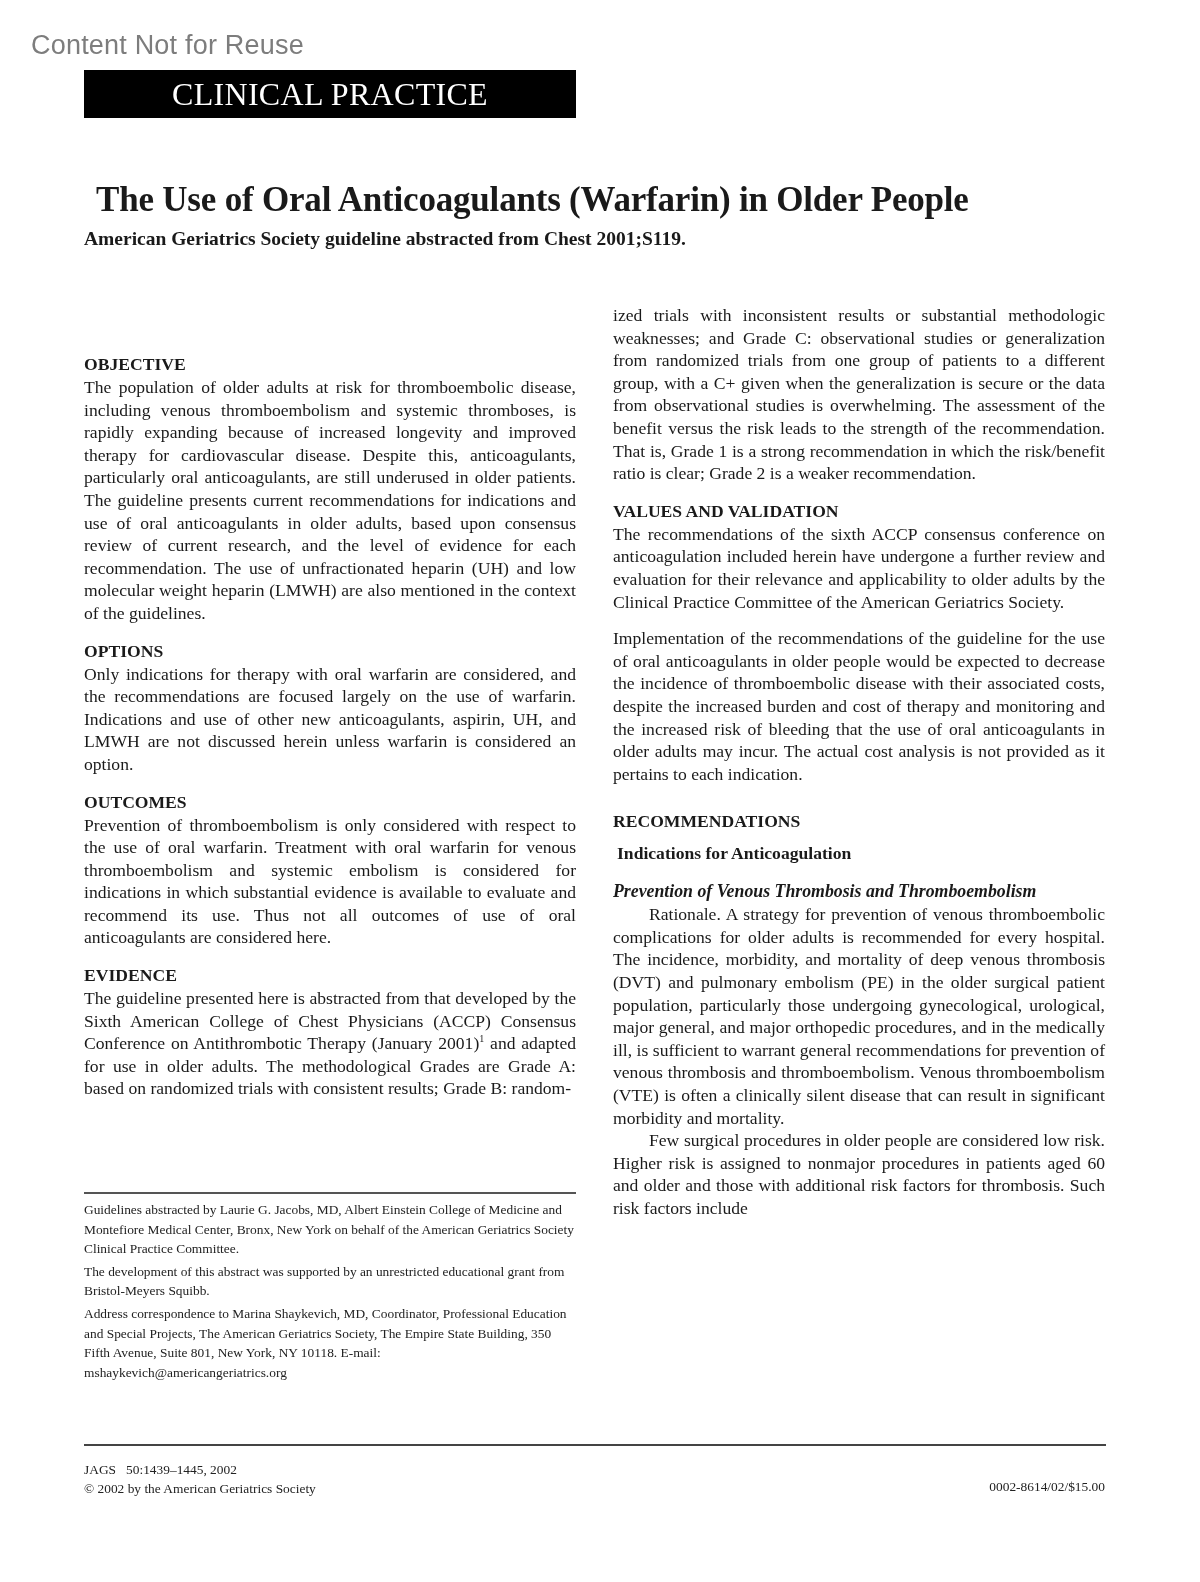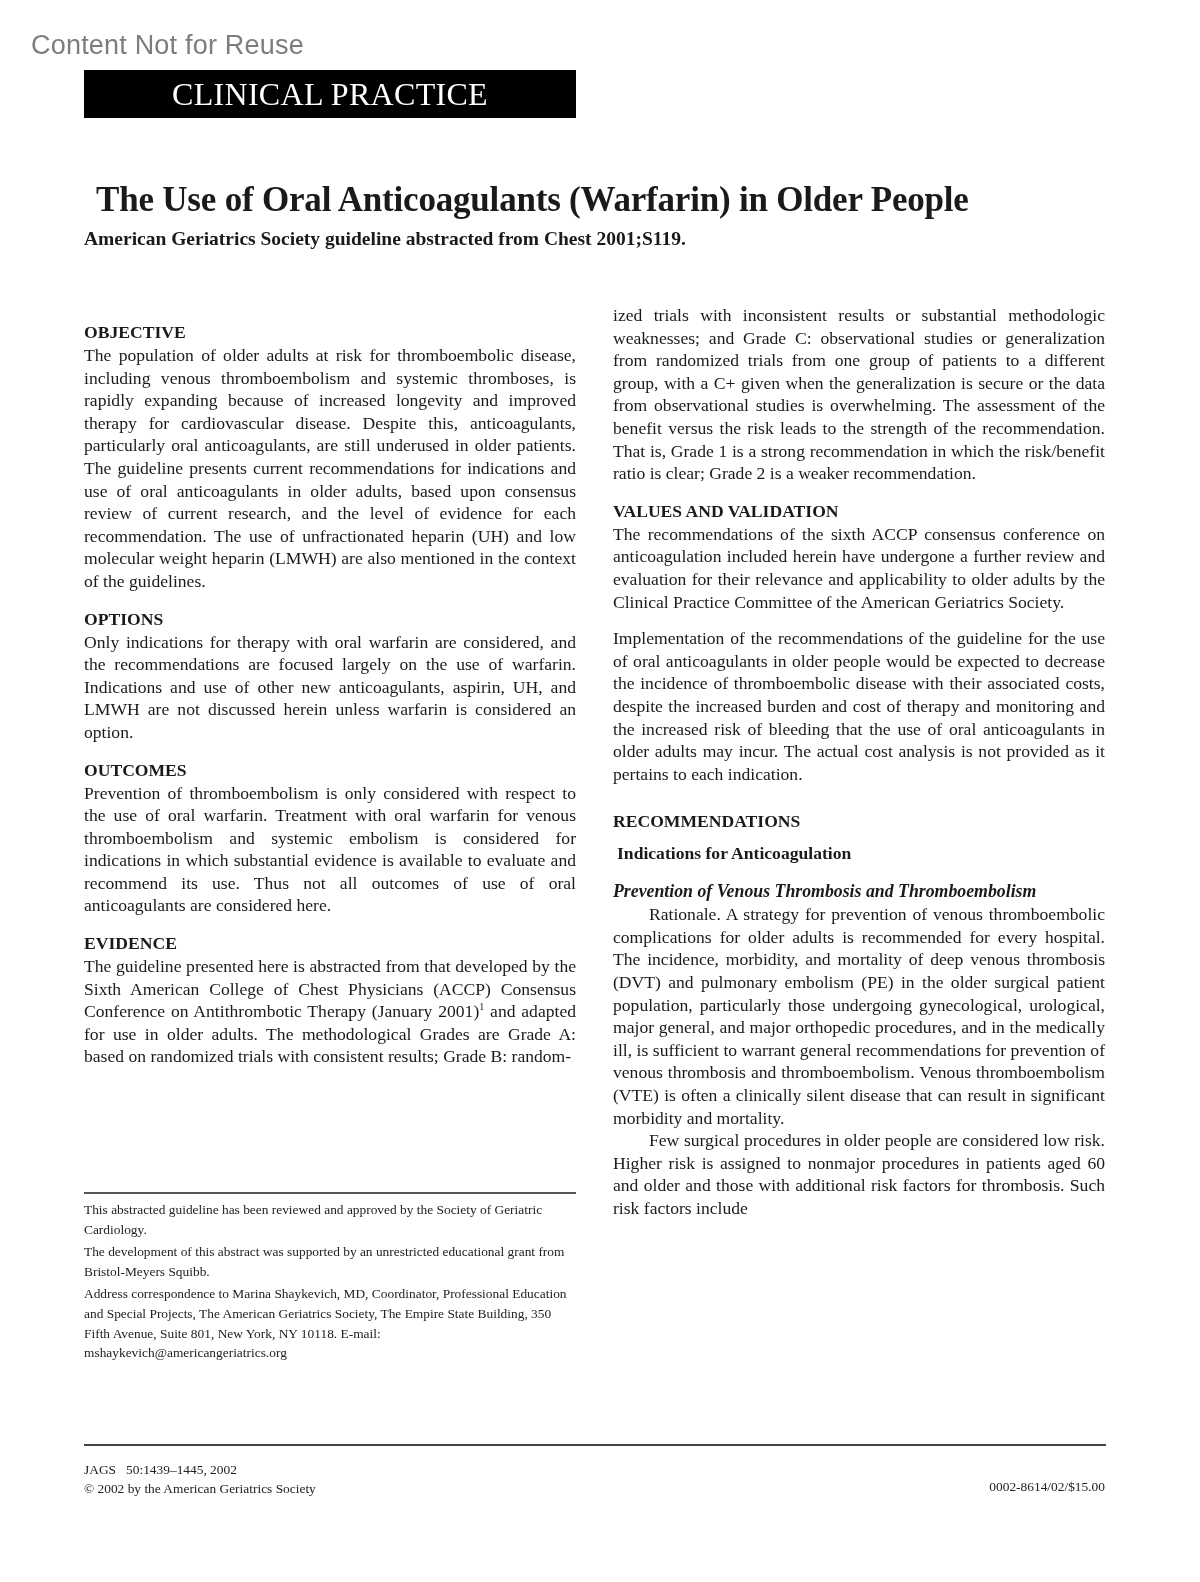--- a/index.html
+++ b/index.html
@@ -2,21 +2,21 @@
 <html><head>
 <meta charset="utf-8">
 <style>
   html, body { margin: 0; padding: 0; background: #ffffff; }
   body { width: 1200px; height: 1582px; position: relative; overflow: hidden; color: #1a1a1a; }
   .watermark { position: absolute; left: 31px; top: 30px; font-family: "Liberation Sans", sans-serif; font-size: 27px; color: #7d7d7d; letter-spacing: 0.2px; }
   .banner { position: absolute; left: 84px; top: 70px; width: 492px; height: 48px; background: #000; color: #fff; font-family: "Liberation Serif", serif; font-size: 32px; line-height: 48px; text-align: center; letter-spacing: 0.3px; }
   .title { position: absolute; left: 84px; top: 168px; font-family: "Liberation Serif", serif; font-size: 35px; font-weight: bold; margin: 12px; white-space: nowrap; letter-spacing: -0.2px; }
   .subtitle { position: absolute; left: 84px; top: 228px; font-family: "Liberation Serif", serif; font-size: 19.5px; font-weight: bold; white-space: nowrap; }
   .col { position: absolute; top: 320px; width: 492px; font-family: "Liberation Serif", serif; font-size: 17.6px; line-height: 22.6px; text-align: justify; }
-  .col.left { left: 84px; }
+  .col.left { left: 84px; margin-top: 32px; }
   .col.right { left: 613px; top: 304px; }
   .col p { margin: 0; hyphens: auto; }
   .h { font-weight: bold; font-size: 17.6px; margin: 0; line-height: 24px; }
   .sec { margin-bottom: 14px; }
   .sub { font-weight: bold; font-size: 17.6px; margin: 4px; line-height: 24px; }
   .subsub { font-weight: bold; font-style: italic; font-size: 17.8px; margin: 0; line-height: 24px; white-space: nowrap; }
   .indent { text-indent: 36px; }
   .inline-b { font-weight: normal; }
   sup { font-size: 10px; line-height: 0; }
   .fn-rule { position: absolute; left: 84px; top: 1192px; width: 492px; height: 2px; background: #555; }
@@ -68,21 +68,21 @@
     <h2 class="h" style="margin-bottom:8px">RECOMMENDATIONS</h2>
     <h3 class="sub" style="margin-bottom:14px">Indications for Anticoagulation</h3>
     <h4 class="subsub">Prevention of Venous Thrombosis and Thromboembolism</h4>
     <p class="indent"><span class="inline-b">Rationale.</span><span> A strategy for prevention of venous thromboembolic complications for older adults is recommended for every hospital. The incidence, morbidity, and mortality of deep venous thrombosis (DVT) and pulmonary embolism (PE) in the older surgical patient population, particularly those undergoing gynecological, urological, major general, and major orthopedic procedures, and in the medically ill, is sufficient to warrant general recommendations for prevention of venous thrombosis and thromboembolism. Venous thromboembolism (VTE) is often a clinically silent disease that can result in significant morbidity and mortality.</span></p>
     <p class="indent">Few surgical procedures in older people are considered low risk. Higher risk is assigned to nonmajor procedures in patients aged 60 and older and those with additional risk factors for thrombosis. Such risk factors include</p>
   </div>
 </div>
 
 <div class="fn-rule"></div>
 <div class="footnotes">
-  <p>This abstracted guideline has been reviewed and approved by the Society of Geriatric Cardiology.</p>
+  <p>Guidelines abstracted by Laurie G. Jacobs, MD, Albert Einstein College of Medicine and Montefiore Medical Center, Bronx, New York on behalf of the American Geriatrics Society Clinical Practice Committee.</p>
   <p>The development of this abstract was supported by an unrestricted educational grant from Bristol-Meyers Squibb.</p>
   <p>Address correspondence to Marina Shaykevich, MD, Coordinator, Professional Education and Special Projects, The American Geriatrics Society, The Empire State Building, 350 Fifth Avenue, Suite 801, New York, NY 10118. E-mail: mshaykevich@americangeriatrics.org</p>
 </div>
 
 <div class="bottom-rule"></div>
 <div class="cite">
   <div style="white-space:pre">JAGS   50:1439–1445, 2002</div>
   <div>© 2002 by the American Geriatrics Society</div>
 </div>
 <div class="issn">0002-8614/02/$15.00</div>

